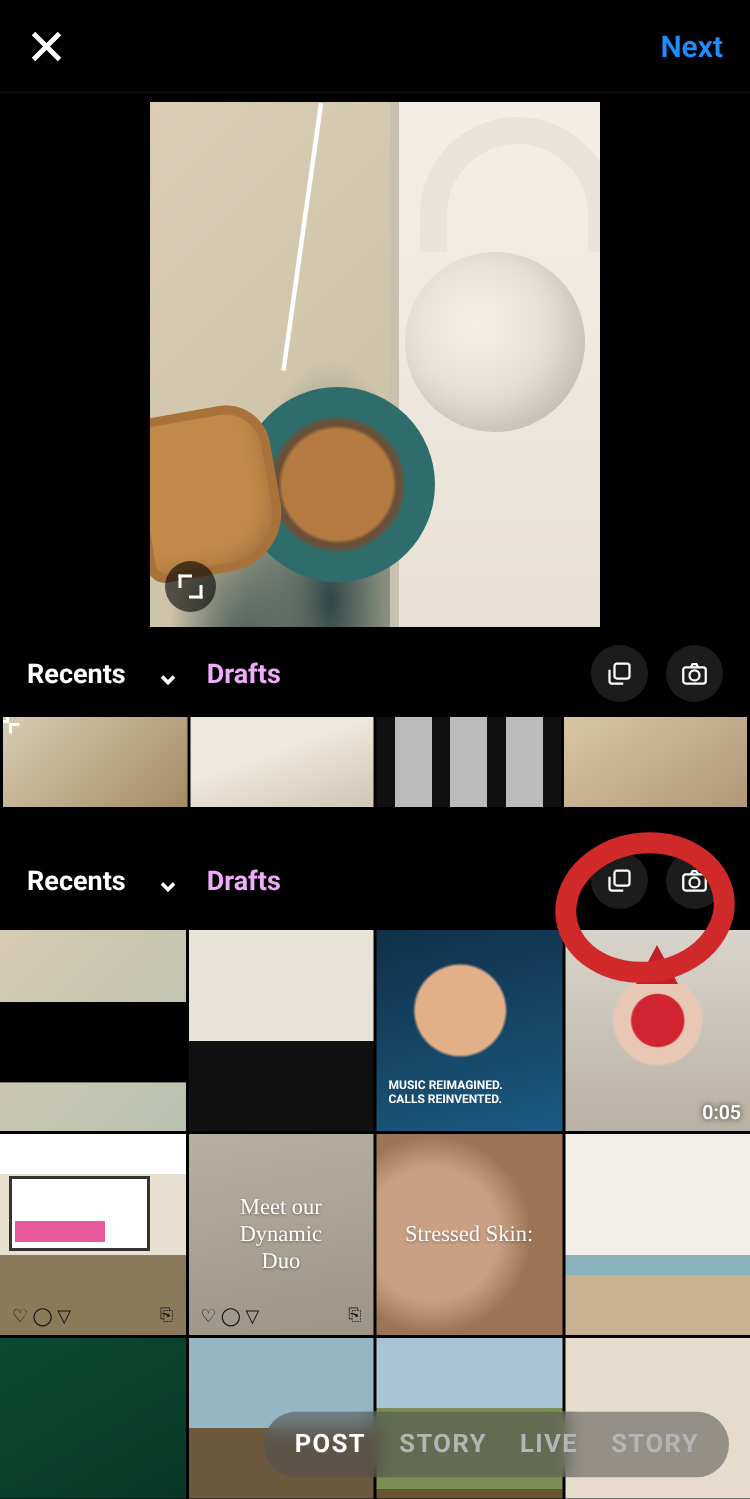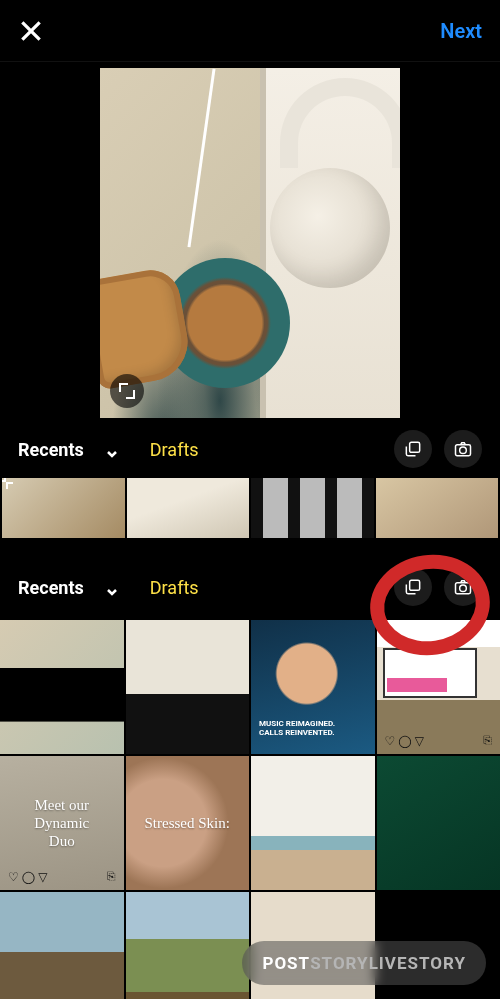--- a/index.html
+++ b/index.html
@@ -102,21 +102,21 @@
   .expand-corners::before { left:0; top:0; border-right:none; border-bottom:none; }
   .expand-corners::after  { right:0; bottom:0; border-left:none; border-top:none; }
 
   
   .gallery-bar {
     display: flex; align-items: center; justify-content: space-between;
     padding: 12px 18px 10px;
   }
   .gallery-bar .left { display: flex; align-items: center; gap: 20px; }
   .folder-btn { display:flex; align-items:center; gap:22px; font-size:18px; font-weight:700; }
-  .folder-btn.dim { color:#fde047; font-weight:400;margin-left:12px; }
+  .folder-btn.dim { color:#f0abfc; font-weight:700; }
   .chev { width:12px; height:12px; }
   .chev svg { stroke:#fff; stroke-width:2.5; fill:none; }
   .gallery-bar .right { display:flex; gap:12px; }
   .circle-btn {
     width:38px; height:38px; border-radius:50%;
     background:#1c1c1c;
     display:flex; align-items:center; justify-content:center;
   }
   .circle-btn svg { stroke:#fff; stroke-width:1.8; fill:none; }
 
@@ -208,21 +208,21 @@
   }
   .duo-heart{ font-size:12px; }
 
   
   .mode-pill {
     position:absolute; bottom:14px; right:14px;
     background: rgba(80,80,80,.55);
     backdrop-filter: blur(6px);
     border-radius: 26px;
     padding: 12px 20px;
-    display:flex; align-items:center;
+    display:flex; gap:22px; align-items:center;
     font-size:17px; font-weight:700; letter-spacing:1px;
   }
   .mode-pill span { color:#b5b5b5; }
   .mode-pill span.active { color:#fff; }
 
 </style>
 </head>
 <body>
 
 <div class="header">
@@ -322,20 +322,23 @@
   </div>
 </div>
 
 <div class="note-circle" style="left:370px; top:555px;"></div>
 
 <div class="grid">
   <div class="cell bg-screenshot"></div>
   <div class="cell bg-screenshot2"></div>
   <div class="cell bg-music" data-label="MUSIC REIMAGINED.
 CALLS REINVENTED."></div>
+  <div class="cell bg-gnome">
+    <span class="dur">0:05</span>
+  </div>
   <div class="cell bg-billboard">
       <div class="pink"></div>
     <div class="duo-icons">
         <span class="duo-heart">♡ ◯ ▽</span>
         <span>⎘</span>
       </div>
   </div>
   <div class="cell bg-duo" data-label="Meet our
 Dynamic
 Duo">

